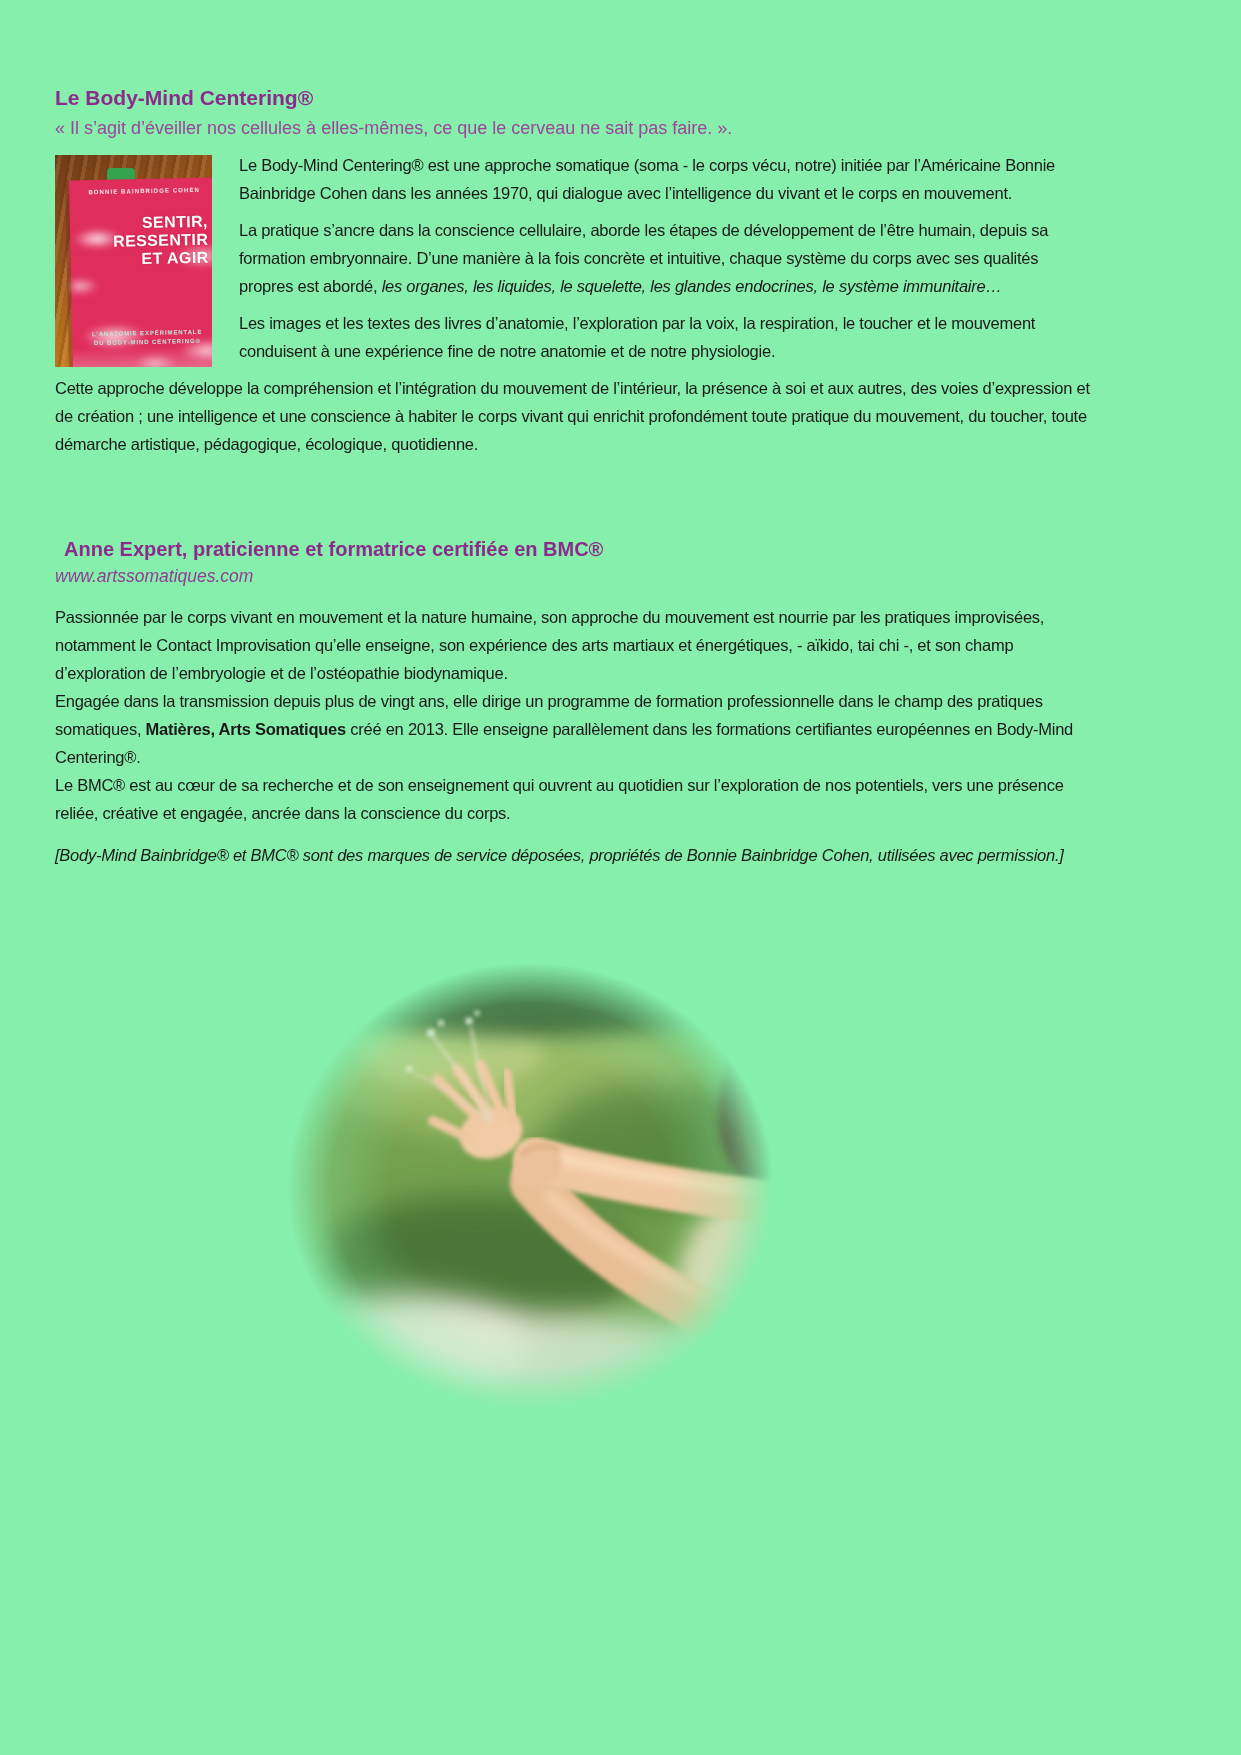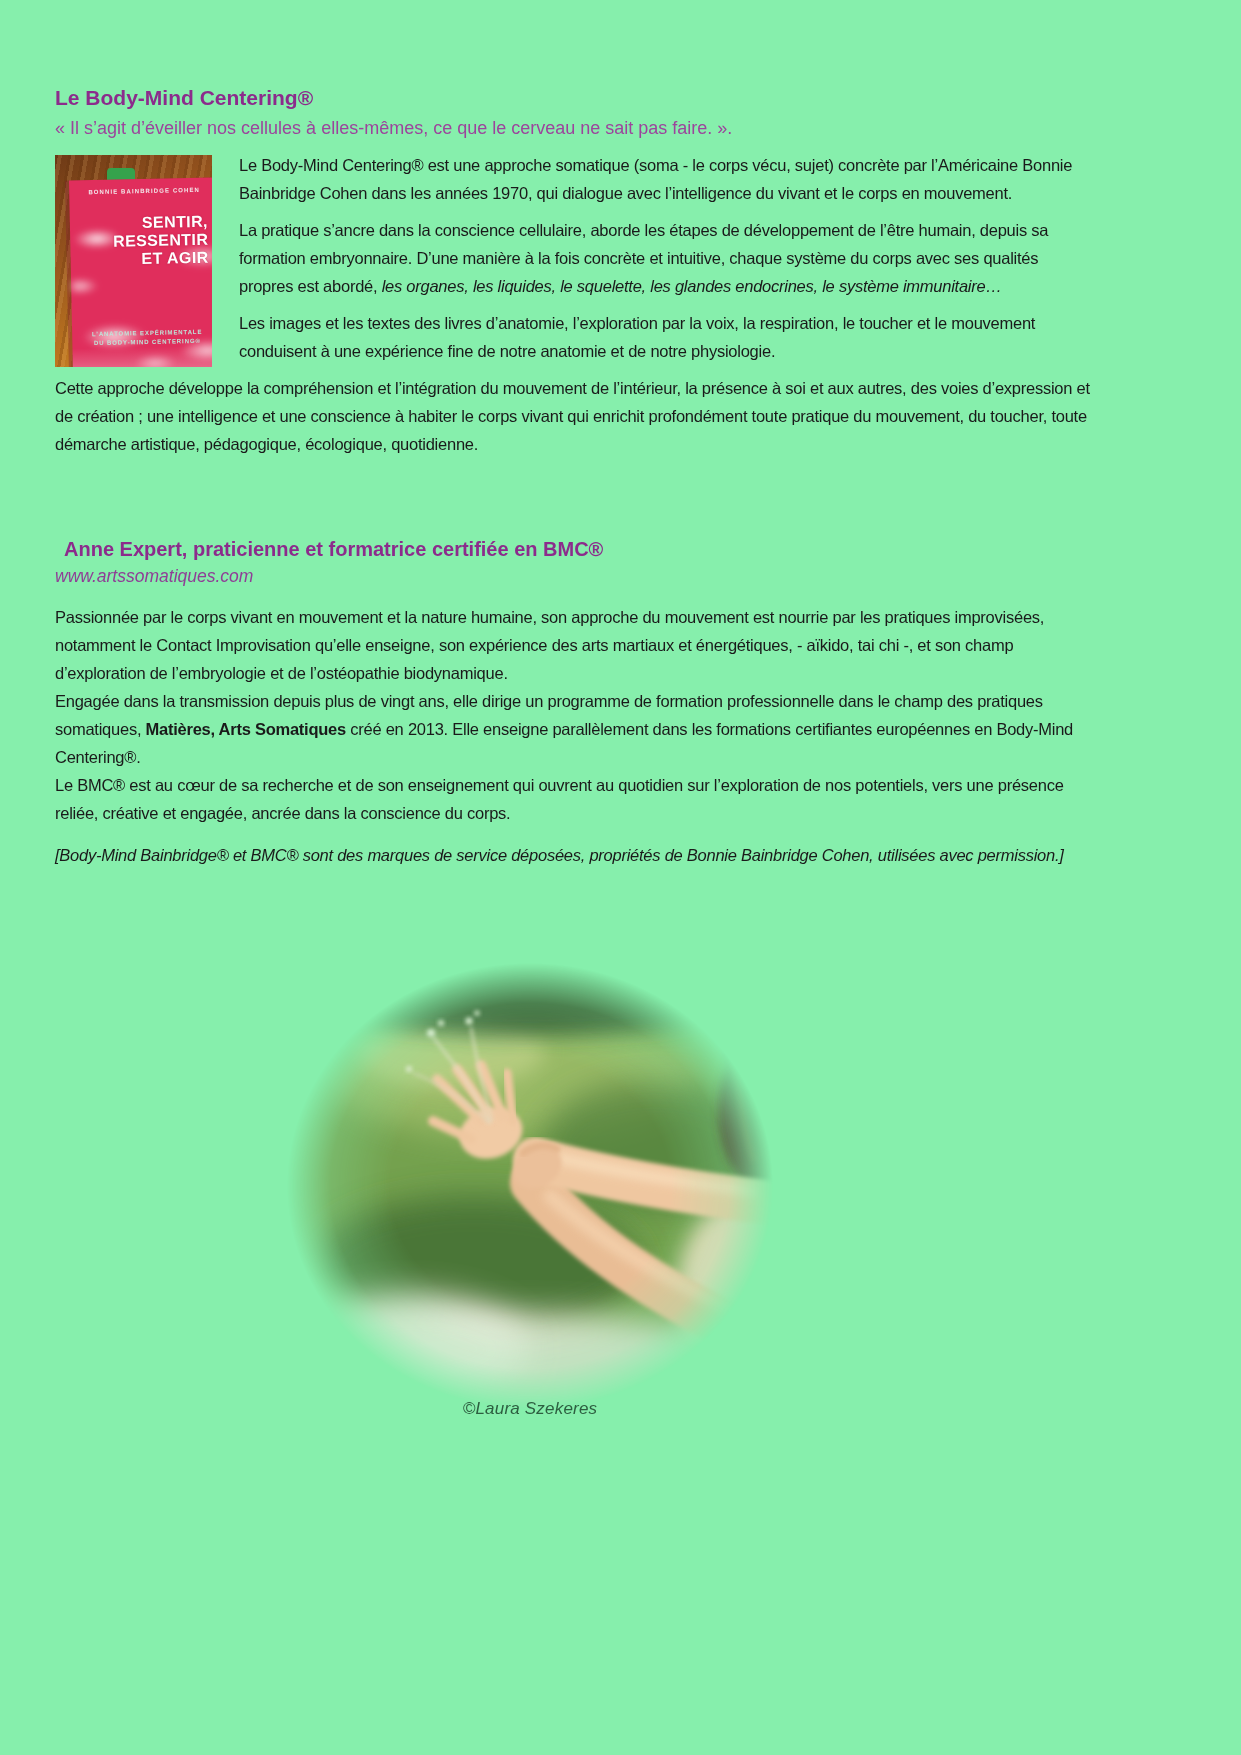--- a/index.html
+++ b/index.html
@@ -65,21 +65,21 @@
         <div>ET AGIR</div>
       </div>
       <div class="book-subtitle">
         <div>L’ANATOMIE EXPÉRIMENTALE</div>
         <div>DU BODY-MIND CENTERING®</div>
       </div>
       <div class="book-sheen"></div>
     </div>
   </div>
 
-  <div class="body-text">Le Body-Mind Centering® est une approche somatique (soma - le corps vécu, sujet) concrète par l’Américaine Bonnie Bainbridge Cohen dans les années 1970, qui dialogue avec l’intelligence du vivant et le corps en mouvement.</div>
+  <div class="body-text">Le Body-Mind Centering® est une approche somatique (soma - le corps vécu, notre) initiée par l’Américaine Bonnie Bainbridge Cohen dans les années 1970, qui dialogue avec l’intelligence du vivant et le corps en mouvement.</div>
   <div class="body-text"><span>La pratique s’ancre dans la conscience cellulaire, aborde les étapes de développement de l’être humain, depuis sa formation embryonnaire. D’une manière à la fois concrète et intuitive, chaque système du corps avec ses qualités propres est abordé, </span><span class="italic">les organes, les liquides, le squelette, les glandes endocrines, le système immunitaire…</span></div>
   <div class="body-text">Les images et les textes des livres d’anatomie, l’exploration par la voix, la respiration, le toucher et le mouvement conduisent à une expérience fine de notre anatomie et de notre physiologie.</div>
   <div class="body-text full">Cette approche développe la compréhension et l’intégration du mouvement de l’intérieur, la présence à soi et aux autres, des voies d’expression et de création ; une intelligence et une conscience à habiter le corps vivant qui enrichit profondément toute pratique du mouvement, du toucher, toute démarche artistique, pédagogique, écologique, quotidienne.</div>
 
   <h2>Anne Expert, praticienne et formatrice certifiée en BMC®</h2>
   <div class="website">www.artssomatiques.com</div>
 
   <div class="body-text tight">Passionnée par le corps vivant en mouvement et la nature humaine, son approche du mouvement est nourrie par les pratiques improvisées, notamment le Contact Improvisation qu’elle enseigne, son expérience des arts martiaux et énergétiques, - aïkido, tai chi -, et son champ d’exploration de l’embryologie et de l’ostéopathie biodynamique.</div>
   <div class="body-text tight"><span>Engagée dans la transmission depuis plus de vingt ans, elle dirige un programme de formation professionnelle dans le champ des pratiques somatiques, </span><span class="bold">Matières, Arts Somatiques</span><span> créé en 2013. Elle enseigne parallèlement dans les formations certifiantes européennes en Body-Mind Centering®.</span></div>
   <div class="body-text tight">Le BMC® est au cœur de sa recherche et de son enseignement qui ouvrent au quotidien sur l’exploration de nos potentiels, vers une présence reliée, créative et engagée, ancrée dans la conscience du corps.</div>
@@ -137,16 +137,15 @@
         <path d="M 205 162 C 185 120 162 95 148 76" stroke="#E6DEC2" stroke-width="2.2" fill="none" filter="url(#b2)"></path>
         <path d="M 207 160 C 196 118 190 92 186 66" stroke="#E6DEC2" stroke-width="2" fill="none" filter="url(#b2)"></path>
         <path d="M 205 162 C 175 135 150 120 128 112" stroke="#DFD6BA" stroke-width="1.8" fill="none" filter="url(#b2)"></path>
         <circle cx="146" cy="72" r="4" fill="#F2EDDC" filter="url(#b2)"></circle>
         <circle cx="156" cy="62" r="3" fill="#EFE9D6" filter="url(#b2)"></circle>
         <circle cx="184" cy="60" r="3.5" fill="#F2EDDC" filter="url(#b2)"></circle>
         <circle cx="192" cy="52" r="2.6" fill="#EFE9D6" filter="url(#b2)"></circle>
         <circle cx="124" cy="108" r="3" fill="#EFE9D6" filter="url(#b2)"></circle>
       </g>
     </svg>
-    <div class="caption">©Laura Szekeres</div>
   </div>
 
 </div>
 
 </body></html>

